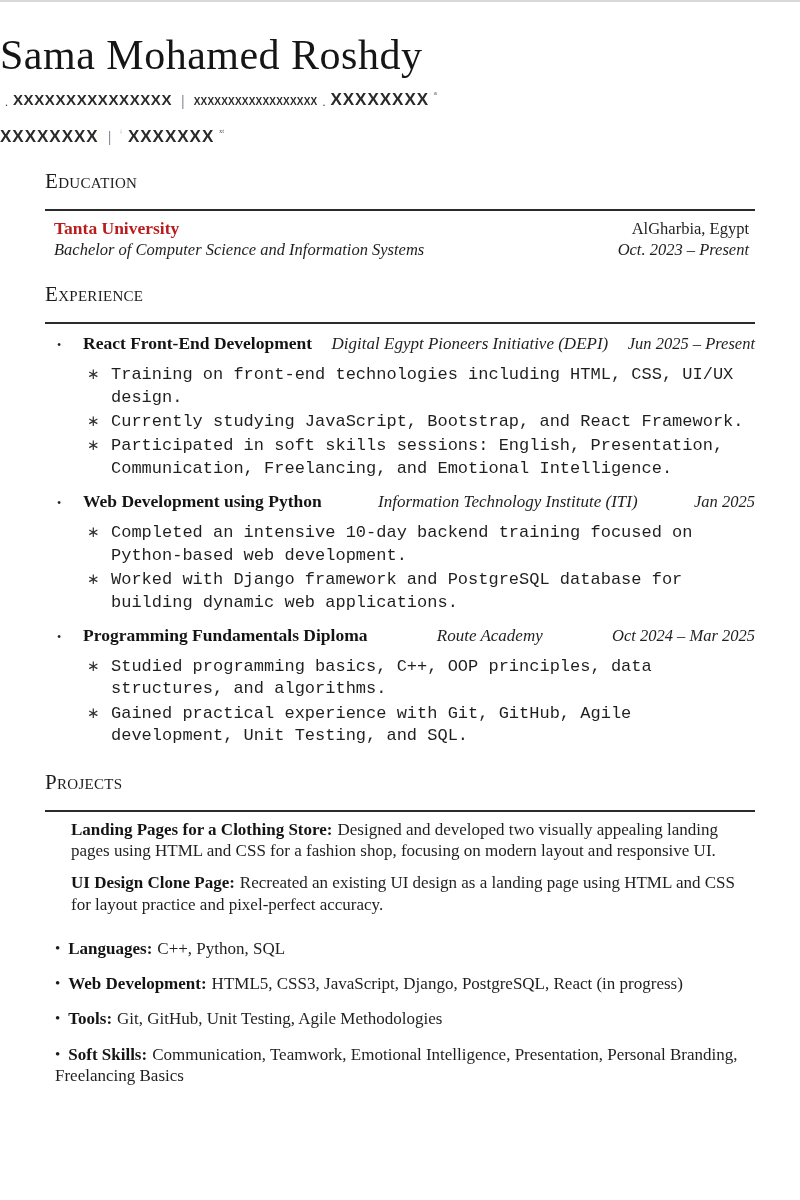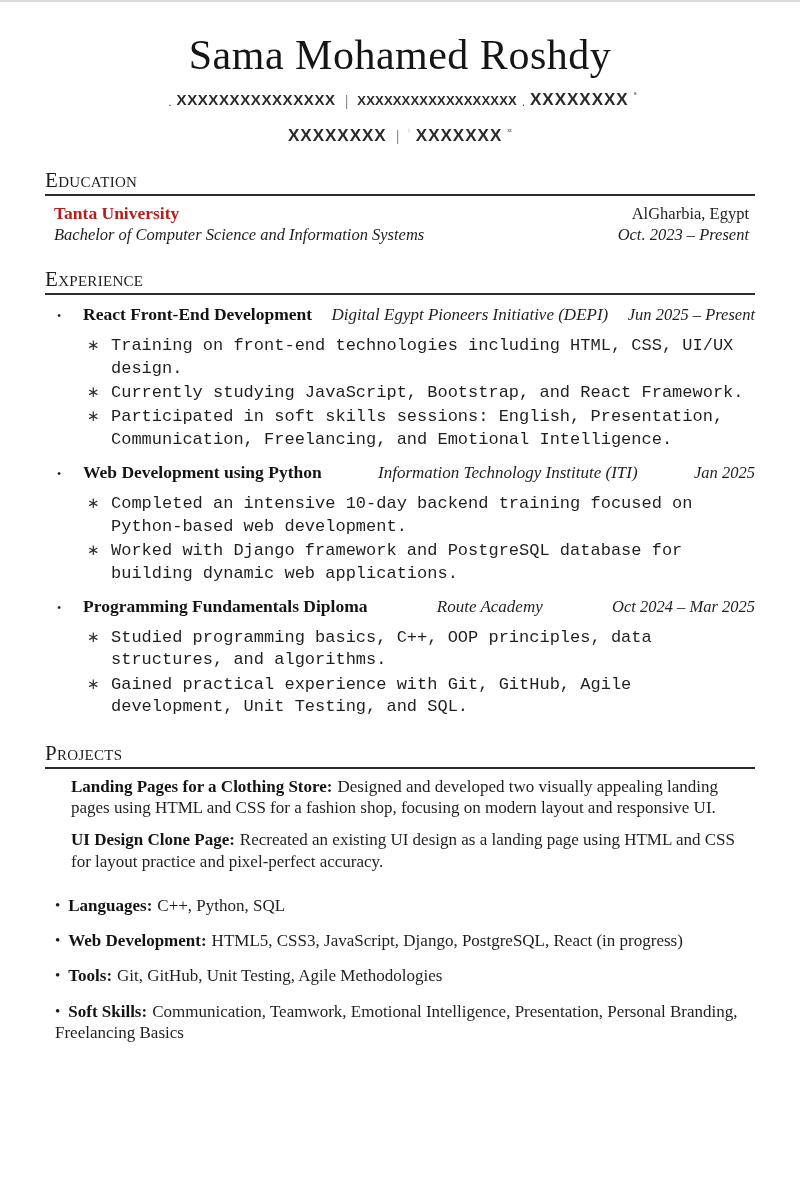--- a/index.html
+++ b/index.html
@@ -6,39 +6,39 @@
   * { margin:0; padding:0; box-sizing:border-box; }
   html,body { background:#ffffff; }
   .page {
     position:relative; width:800px; height:1200px; margin:0 auto;
     background:#ffffff; overflow:hidden;
     font-family:"Liberation Serif", serif; color:#1f1f1f;
   }
   .top-edge { position:absolute; top:0; left:0; width:800px; height:2px; background:#d9d9d9; }
 
   
-  .header { text-align:center; padding-top:33px; }
+  .header { text-align:left; padding-top:33px; }
   .name { font-size:42px; line-height:1.08; font-weight:normal; color:#151515; letter-spacing:0.5px; }
   .contact-line { margin-top:8px; line-height:20px; white-space:nowrap; color:#2a2a2a; }
   .contact-line.second { margin-top:10px; }
   .xred { font-family:"Liberation Sans", sans-serif; font-weight:700; letter-spacing:0.6px; }
   .x-a { font-size:15px; }
-  .x-b { font-size:13px; letter-spacing:0.2px; }
+  .x-b { font-size:10px; letter-spacing:0.2px; }
   .x-c { font-size:17px; letter-spacing:1px; }
   .sep { color:#8a9097; font-family:"Liberation Sans", sans-serif; font-weight:400; font-size:14px; margin:0 9px; }
   .mark-low { font-size:12px; color:#3a3a3a; vertical-align:baseline; margin:0 5px; }
   .mark-sup { font-size:10px; color:#4a4f55; vertical-align:super; margin-left:5px; }
   .mark-tick { font-size:9px; color:#9aa0a6; vertical-align:super; margin-right:6px; }
 
   
   .content { padding:0 45px; }
   .section { margin-top:23px; }
   .section-head {
     font-variant:small-caps; font-size:21px; line-height:1.05; color:#1c1c1c;
-    letter-spacing:0.3px; border-bottom:2px solid #2b2b2b; padding-bottom:3px; margin-bottom:7px;
+    letter-spacing:0.3px; border-bottom:2px solid #2b2b2b; padding-bottom:17px; margin-bottom:7px;
   }
 
   
   .edu-row { display:flex; justify-content:space-between; align-items:baseline; padding:0 6px 0 9px; line-height:21px; }
   .school { font-weight:bold; font-size:17.5px; color:#b91c1c; }
   .location { font-size:16.5px; }
   .degree { font-style:italic; font-size:16.5px; }
   .edu-dates { font-style:italic; font-size:16.5px; }
   .edu-bullets { display:grid; grid-template-columns:1fr 1fr; padding-left:48px; margin-top:9px; line-height:19px; }
   .edu-bullet { font-size:16.5px; }

